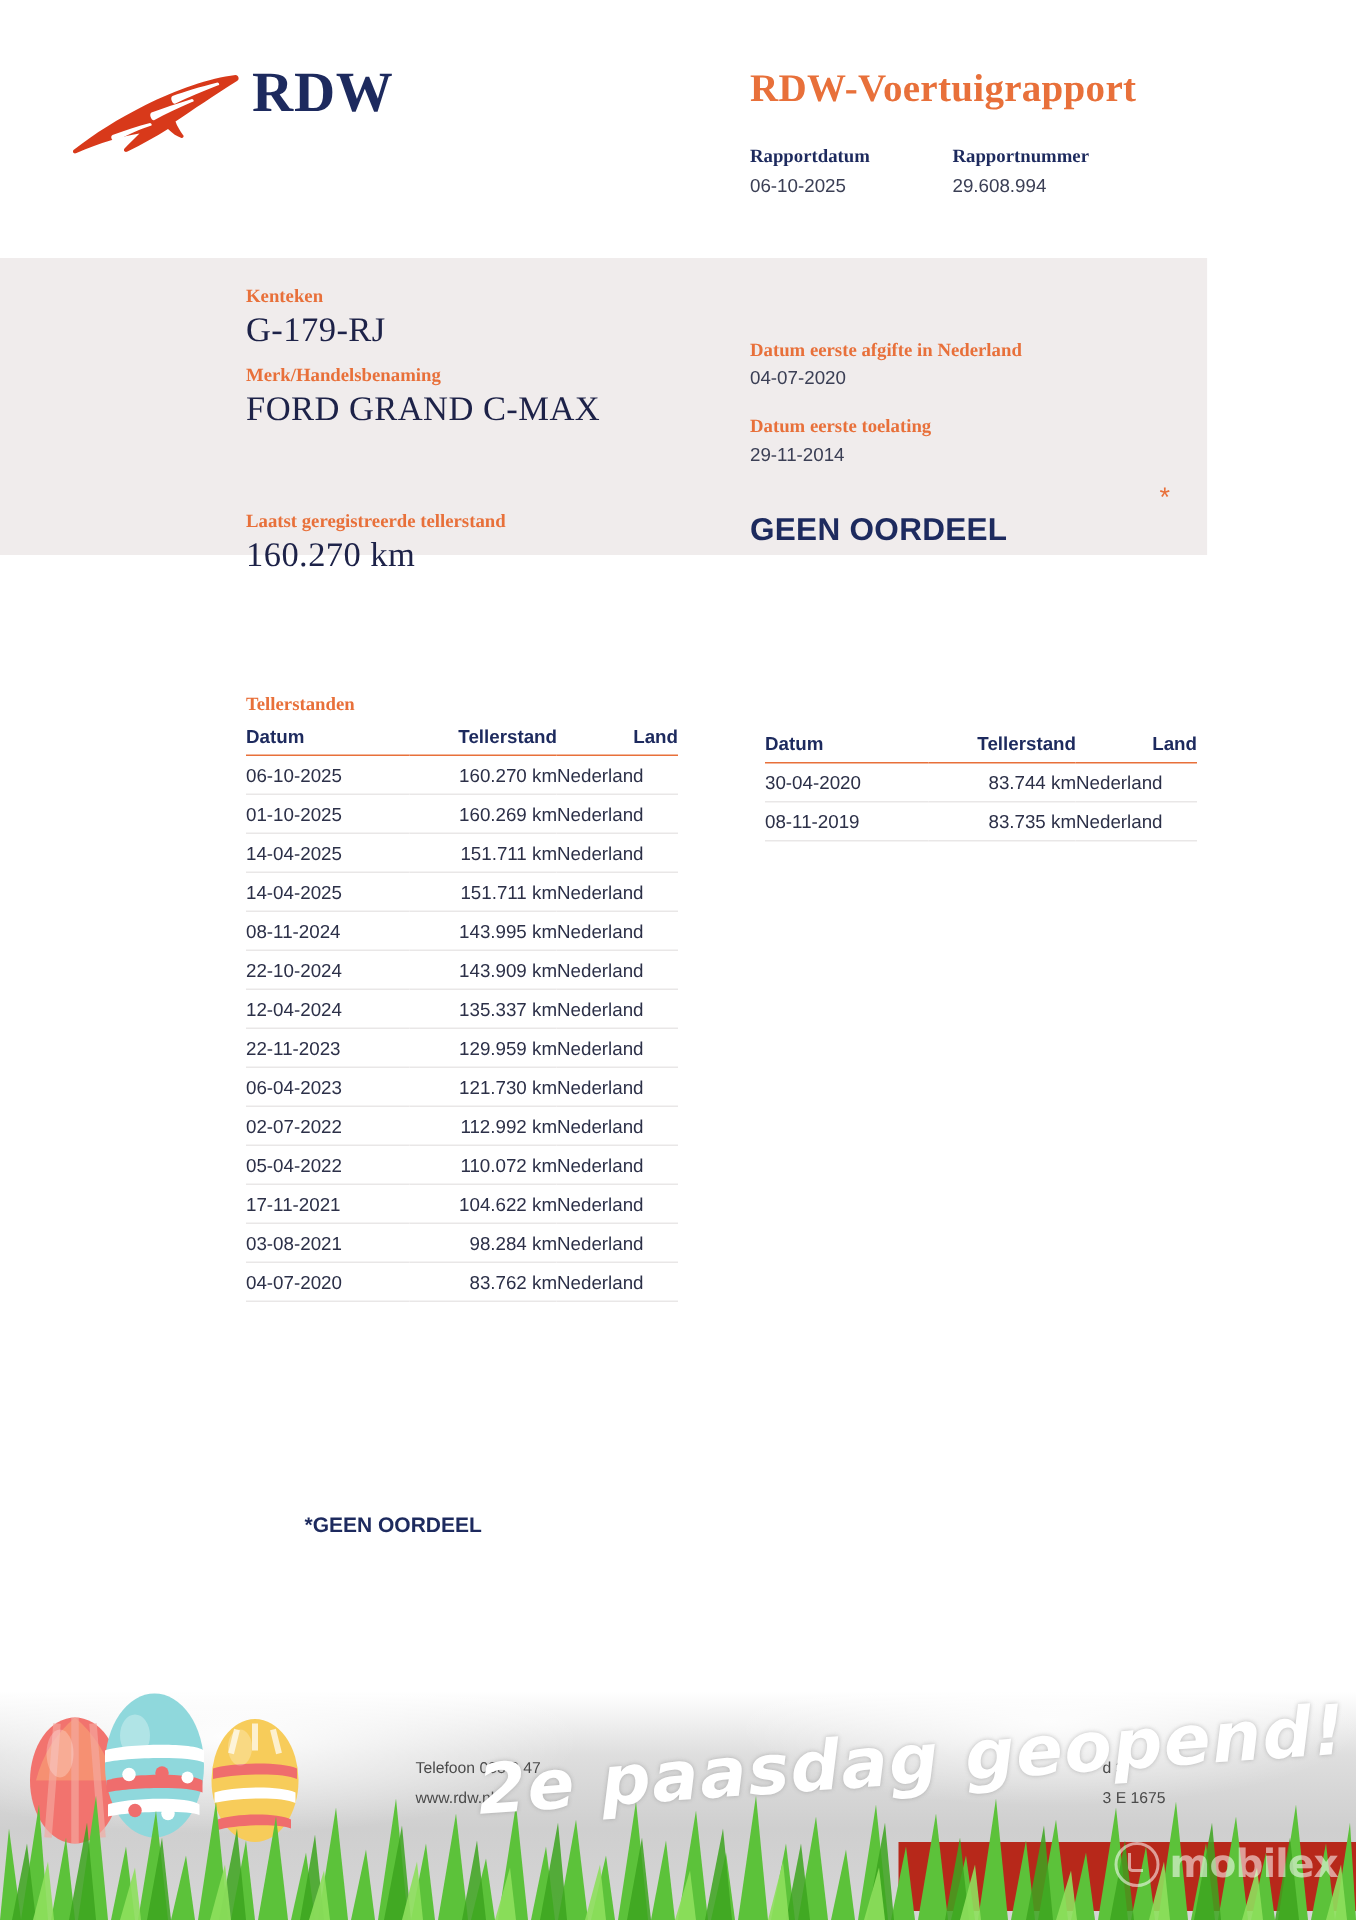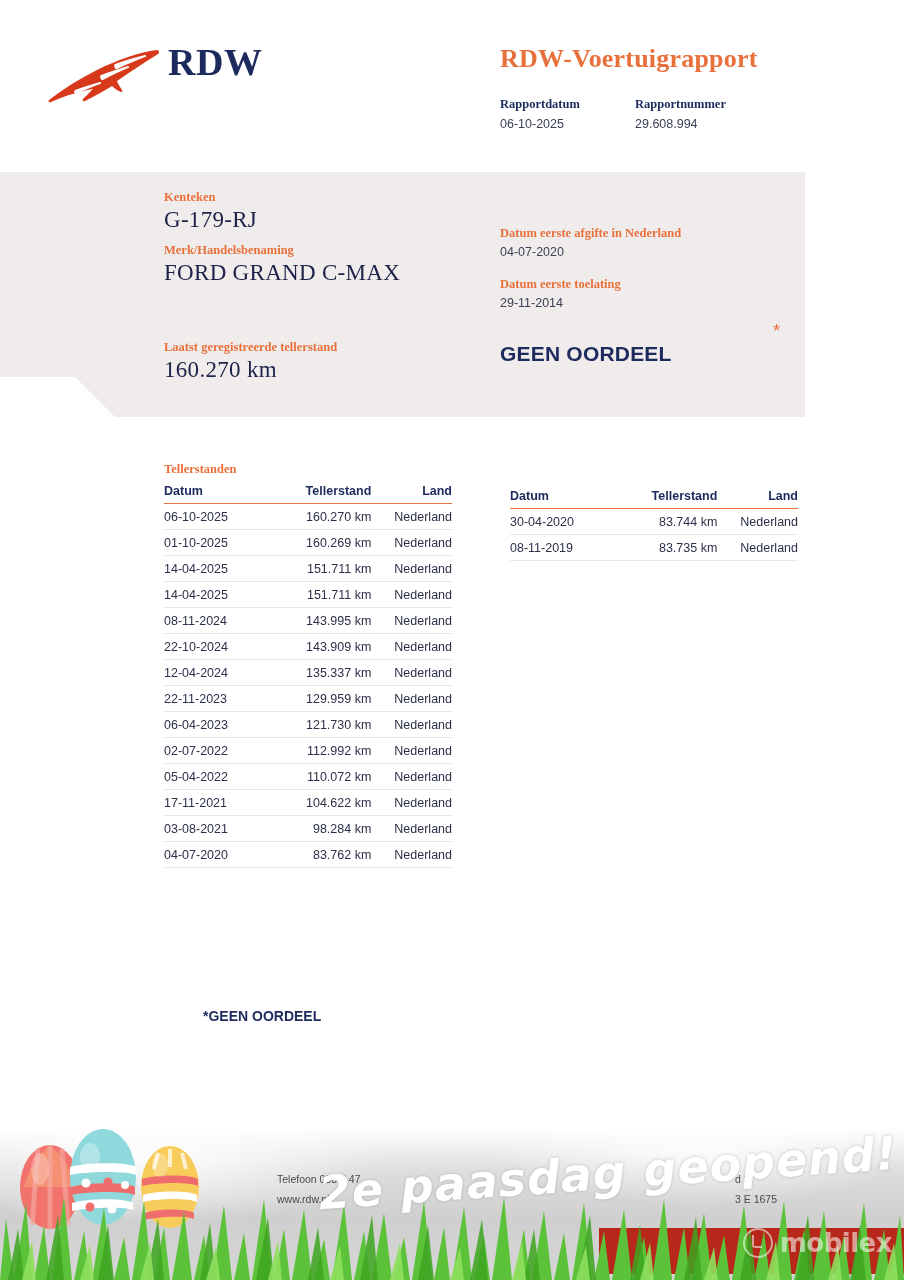--- a/index.html
+++ b/index.html
@@ -79,21 +79,21 @@
     color: #3b3f55;
     white-space: nowrap;
   }
 
   
   .panel {
     position: absolute;
     left: 0;
     top: 172px;
     width: 805px;
-    height: 245px;
+    height: 198px;
     background: #f0ecec;
     clip-path: polygon(0 0, 805px 0, 805px 245px, 115px 245px, 75px 205px, 0 205px);
   }
   .panel-left {
     position: absolute;
     left: 164px;
     top: 18px;
     width: 320px;
   }
   .panel-right {
@@ -183,21 +183,21 @@
 
   table.odo tbody td {
     padding: 6px 0 5px 0;
     border-bottom: 1px solid #e9e7e7;
     color: #2c3048;
     font-size: 12.5px;
     white-space: nowrap;
   }
   table.odo td.c-date { text-align: left; }
   table.odo td.c-odo  { text-align: right; }
-  table.odo td.c-land { text-align: right; }
+  table.odo td.c-land { }
 
   
   .note {
     position: absolute;
     left: 164px;
     top: 1008px;
     width: 650px;
     margin-left: 39px;
   }
   .note-title {

